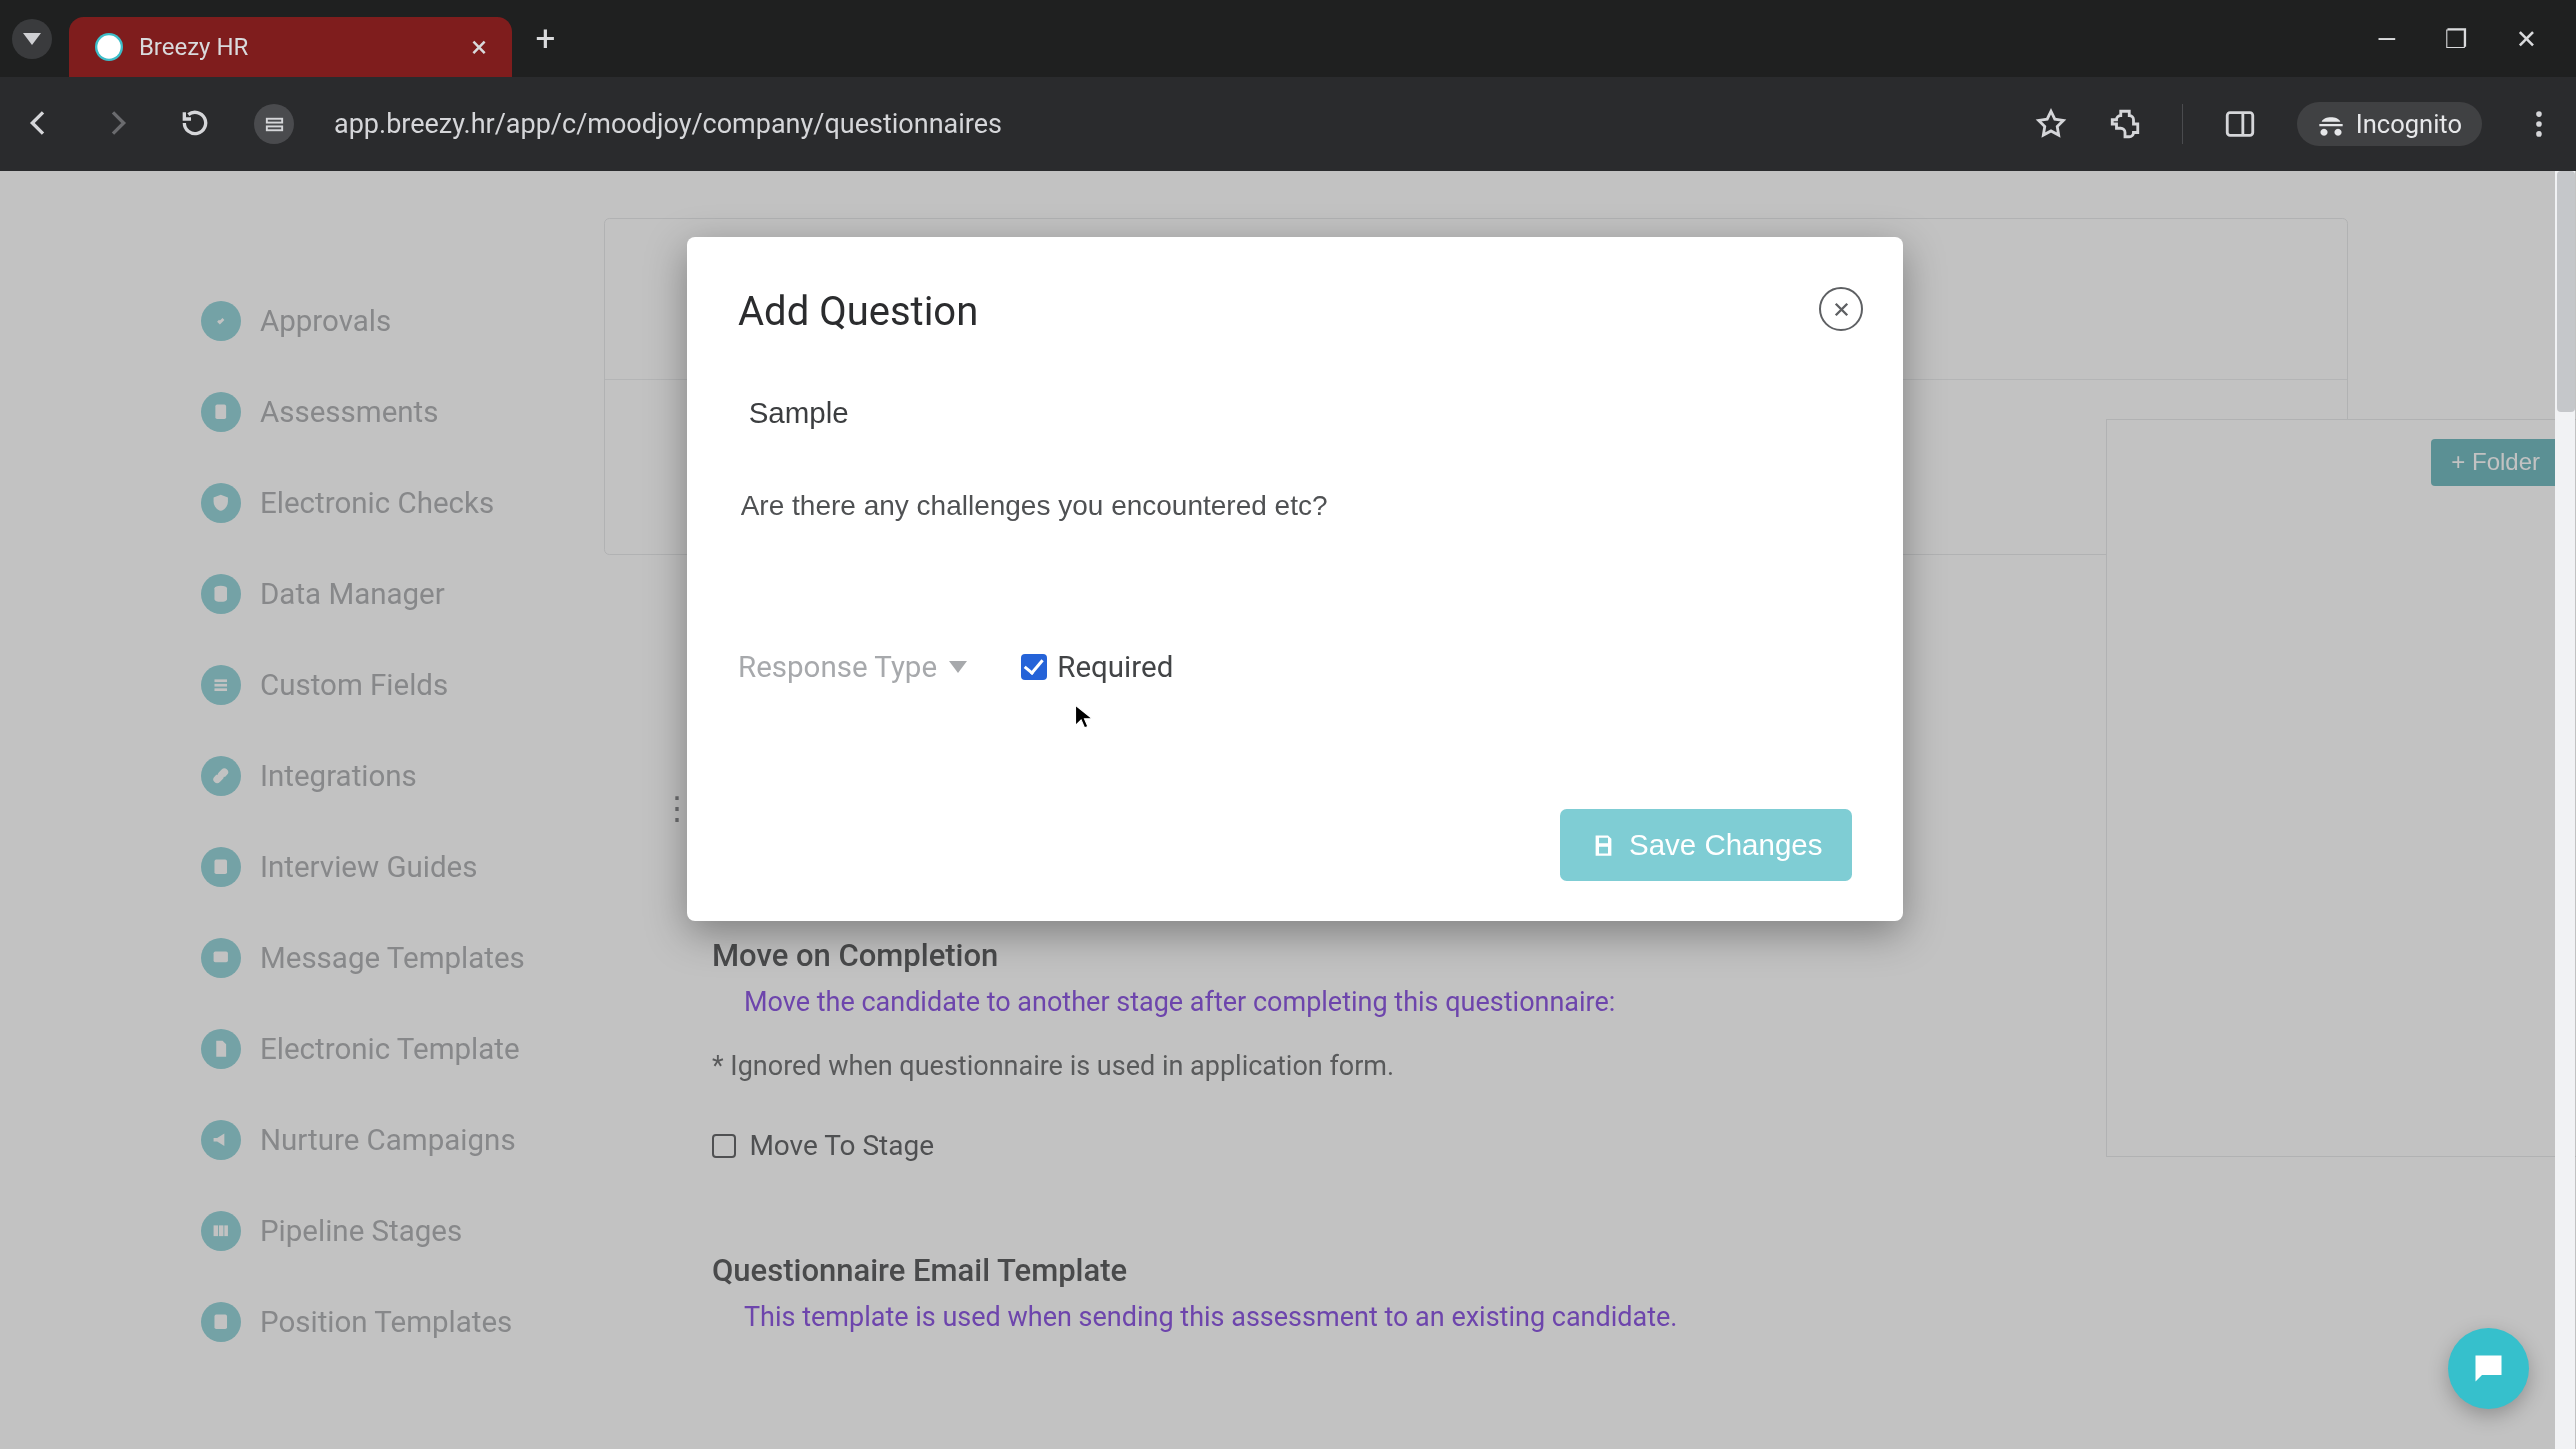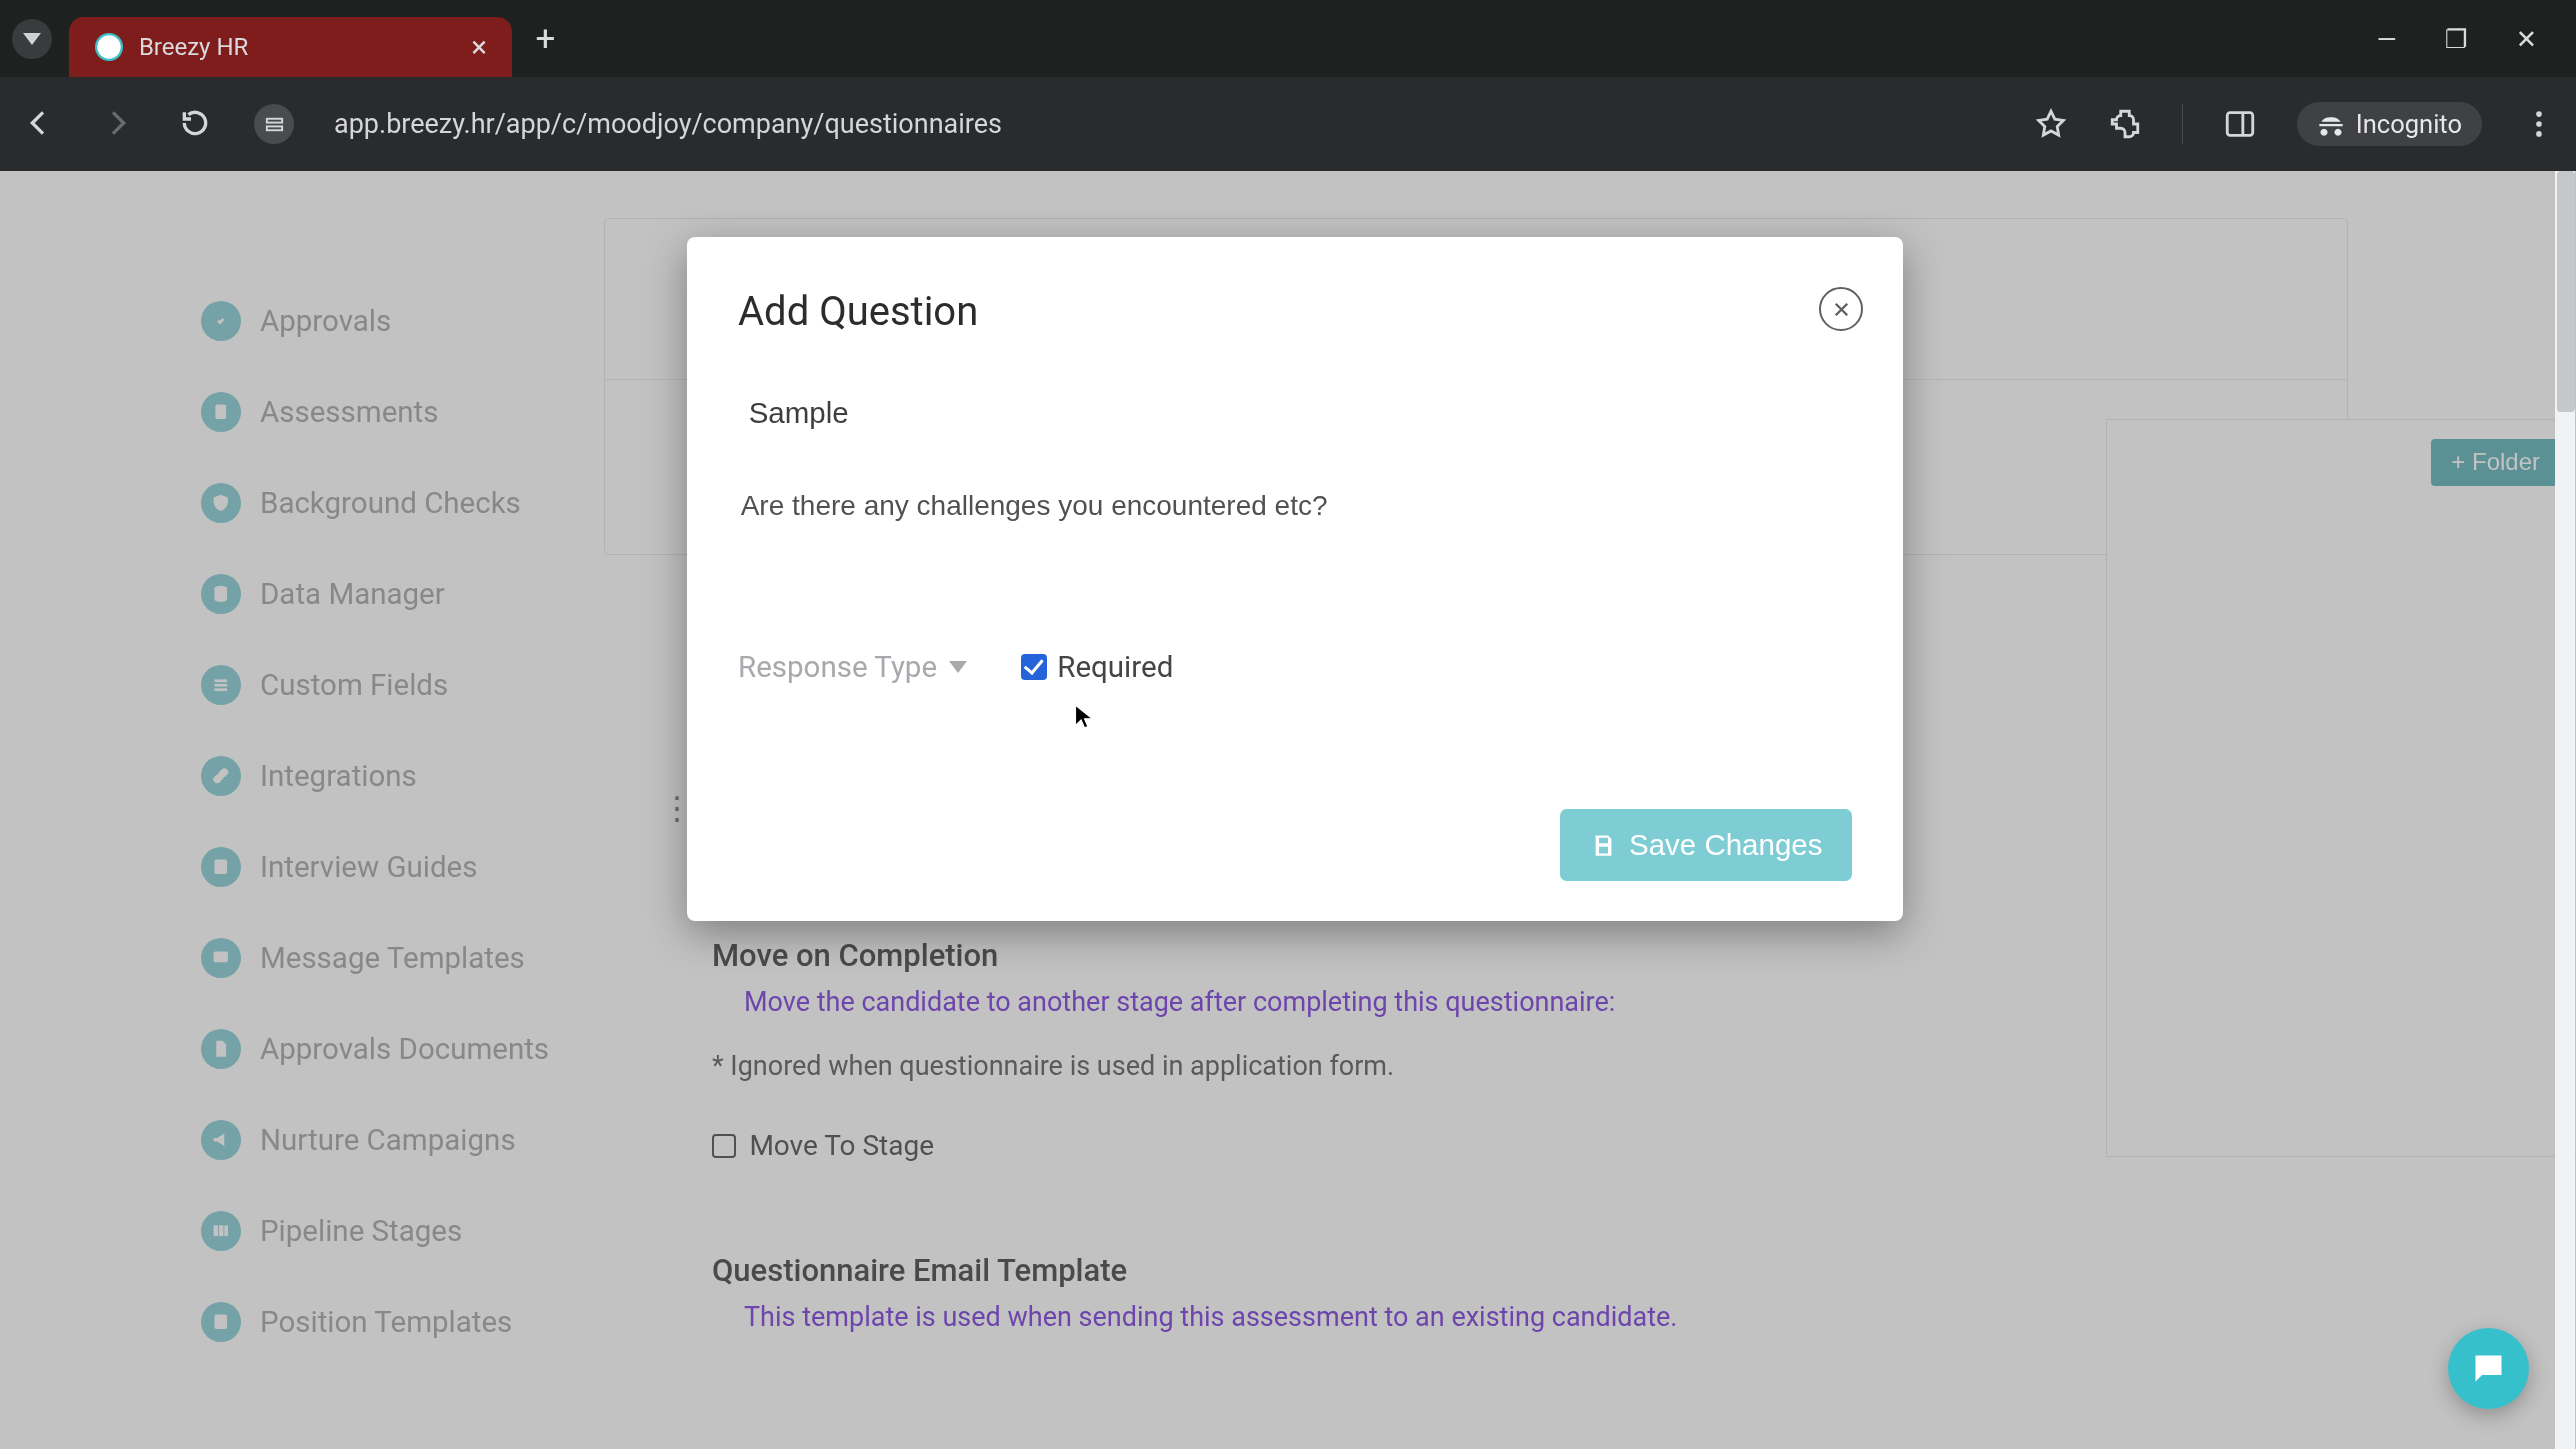--- a/index.html
+++ b/index.html
@@ -373,21 +373,21 @@
             </svg>
           </div>
         <span class="sidebar-label">Assessments</span>
       </div>
       <div class="sidebar-item">
         <div class="sidebar-icon">
             <svg viewBox="0 0 24 24">
               <path d="M12 3l8 3v5c0 5-3.5 9-8 10-4.5-1-8-5-8-10V6l8-3z"></path>
             </svg>
           </div>
-        <span class="sidebar-label">Background Checks</span>
+        <span class="sidebar-label">Electronic Checks</span>
       </div>
       <div class="sidebar-item">
         <div class="sidebar-icon">
             <svg viewBox="0 0 24 24">
               <ellipse cx="12" cy="6" rx="7" ry="3"></ellipse>
               <path d="M5 6v12c0 1.7 3.1 3 7 3s7-1.3 7-3V6"></path>
             </svg>
           </div>
         <span class="sidebar-label">Data Manager</span>
       </div>
@@ -424,21 +424,21 @@
             </svg>
           </div>
         <span class="sidebar-label">Message Templates</span>
       </div>
       <div class="sidebar-item">
         <div class="sidebar-icon">
             <svg viewBox="0 0 24 24">
               <path d="M7 3h7l4 4v14H7z"></path>
             </svg>
           </div>
-        <span class="sidebar-label">Approvals Documents</span>
+        <span class="sidebar-label">Electronic Template</span>
       </div>
       <div class="sidebar-item">
         <div class="sidebar-icon">
             <svg viewBox="0 0 24 24">
               <path d="M4 10v4h4l8 5V5l-8 5H4z"></path>
             </svg>
           </div>
         <span class="sidebar-label">Nurture Campaigns</span>
       </div>
       <div class="sidebar-item">

